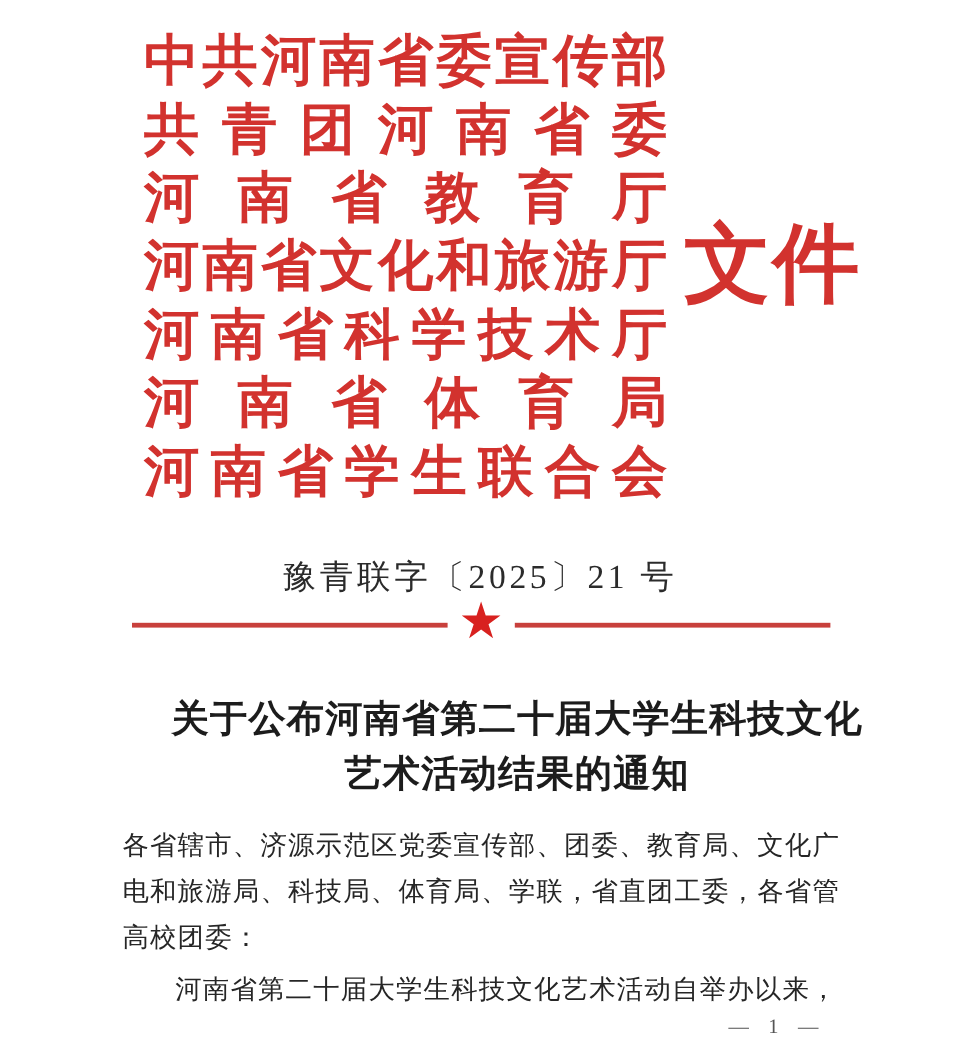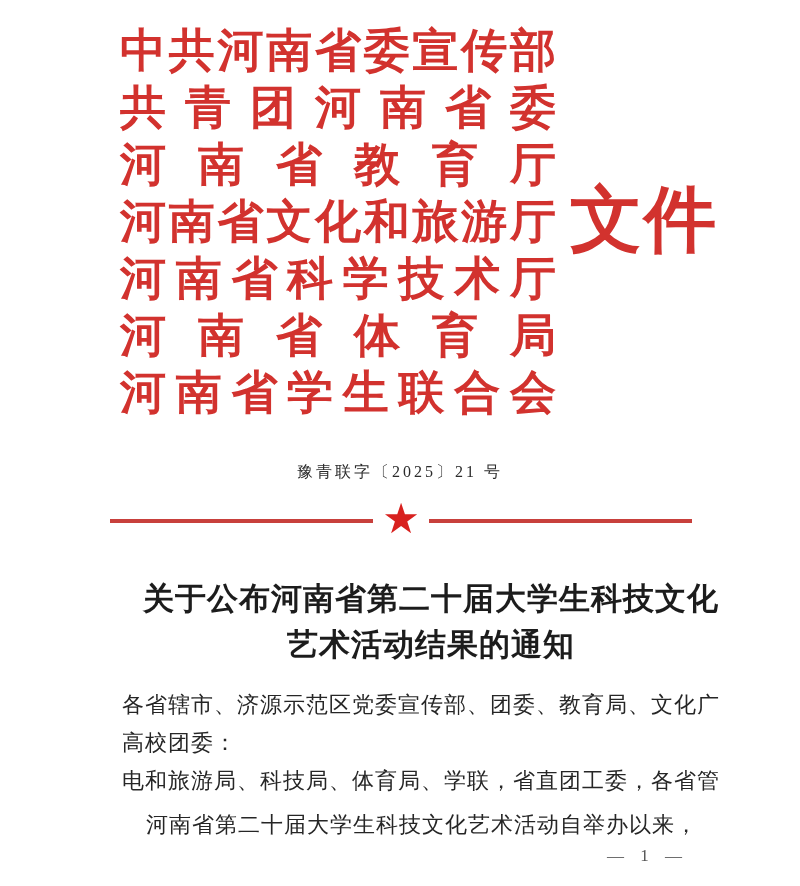--- a/index.html
+++ b/index.html
@@ -48,21 +48,21 @@
   }
 
   
   .doc-number {
     position: absolute;
     top: 462px;
     left: 0;
     width: 100%;
     text-align: center;
     color: #2b2b2b;
-    font-size: 16px;
+    font-size: 28px;
     letter-spacing: 3px;
   }
 
   
   .divider {
     position: absolute;
     top: 503px;
     left: 110px;
     right: 108px;
     height: 36px;
@@ -103,21 +103,20 @@
     top: 686px;
     left: 102px;
     width: 598px;
     color: #262626;
     font-size: 22px;
     line-height: 38px;
     letter-spacing: 1px;
   }
   .body-text .line {
     white-space: nowrap;
-    margin-left: 20px;
   }
   .body-text .para {
     margin-top: 8px;
     text-indent: 2em;
     white-space: nowrap;
     font-family: Liberation Mono, monospace;
   }
 
   
   .page-number {
@@ -215,20 +214,20 @@
     <span class="rule"></span>
   </div>
 
   <div class="title">
     <div>关于公布河南省第二十届大学生科技文化</div>
     <div>艺术活动结果的通知</div>
   </div>
 
   <div class="body-text">
     <div class="line">各省辖市、济源示范区党委宣传部、团委、教育局、文化广</div>
+    <div class="line">电和旅游局、科技局、体育局、学联，省直团工委，各省管</div>
     <div class="line">高校团委：</div>
-    <div class="line">电和旅游局、科技局、体育局、学联，省直团工委，各省管</div>
     <div class="para">河南省第二十届大学生科技文化艺术活动自举办以来，</div>
   </div>
 
   <div class="page-number">— 1 —</div>
 
 </div>
 
 </body></html>

